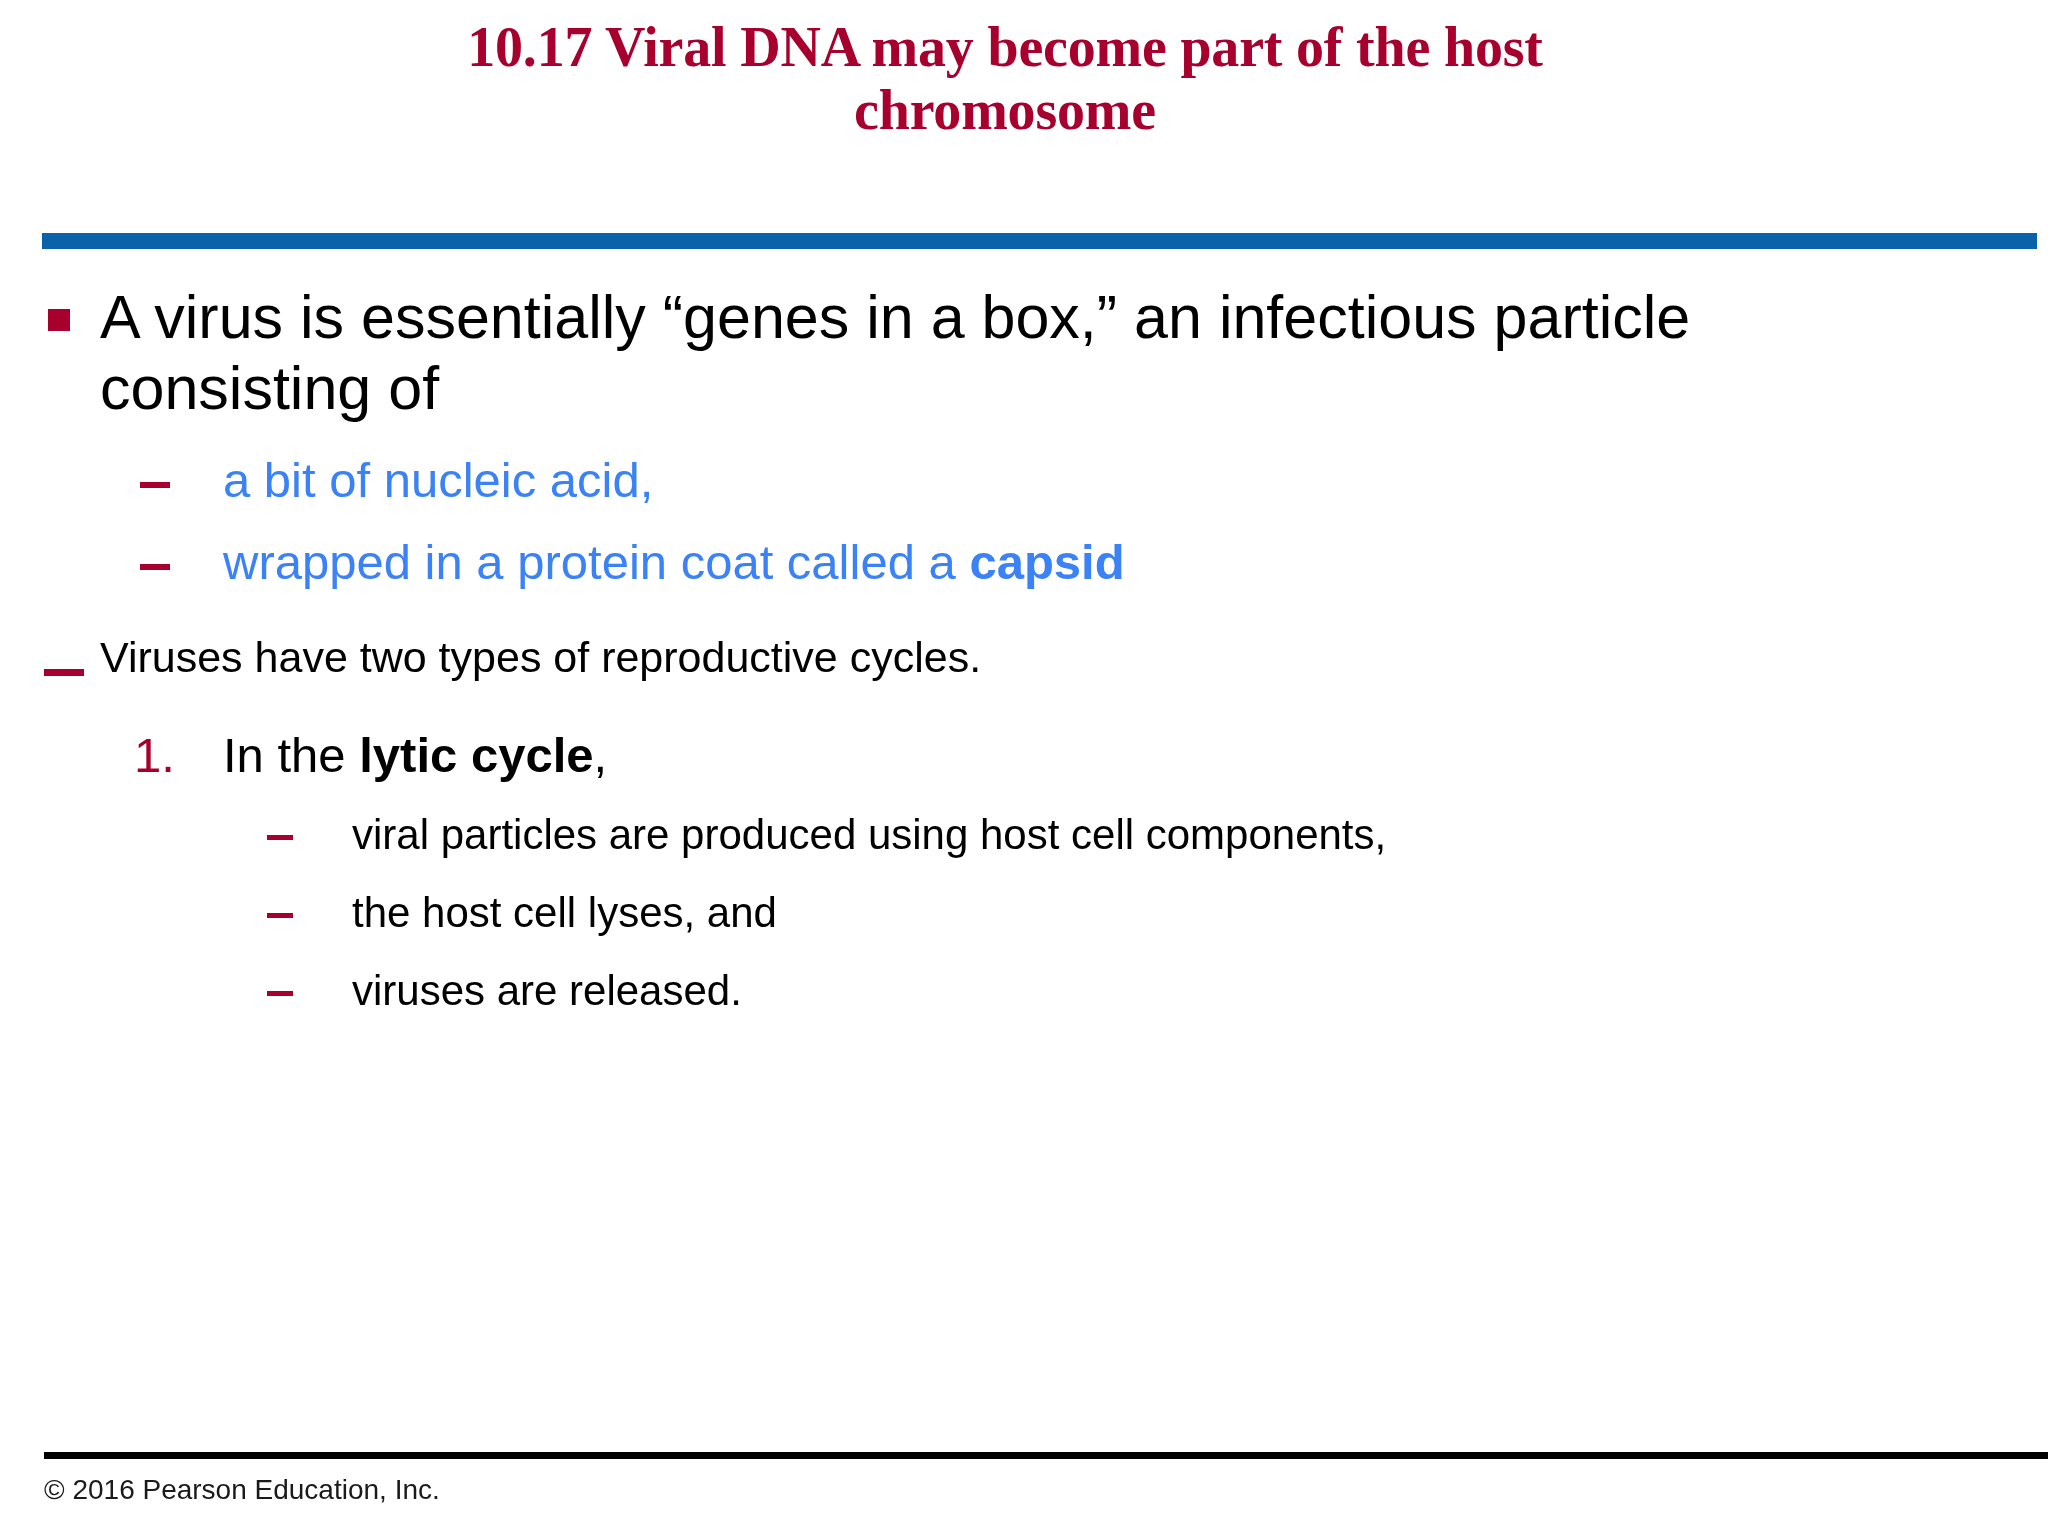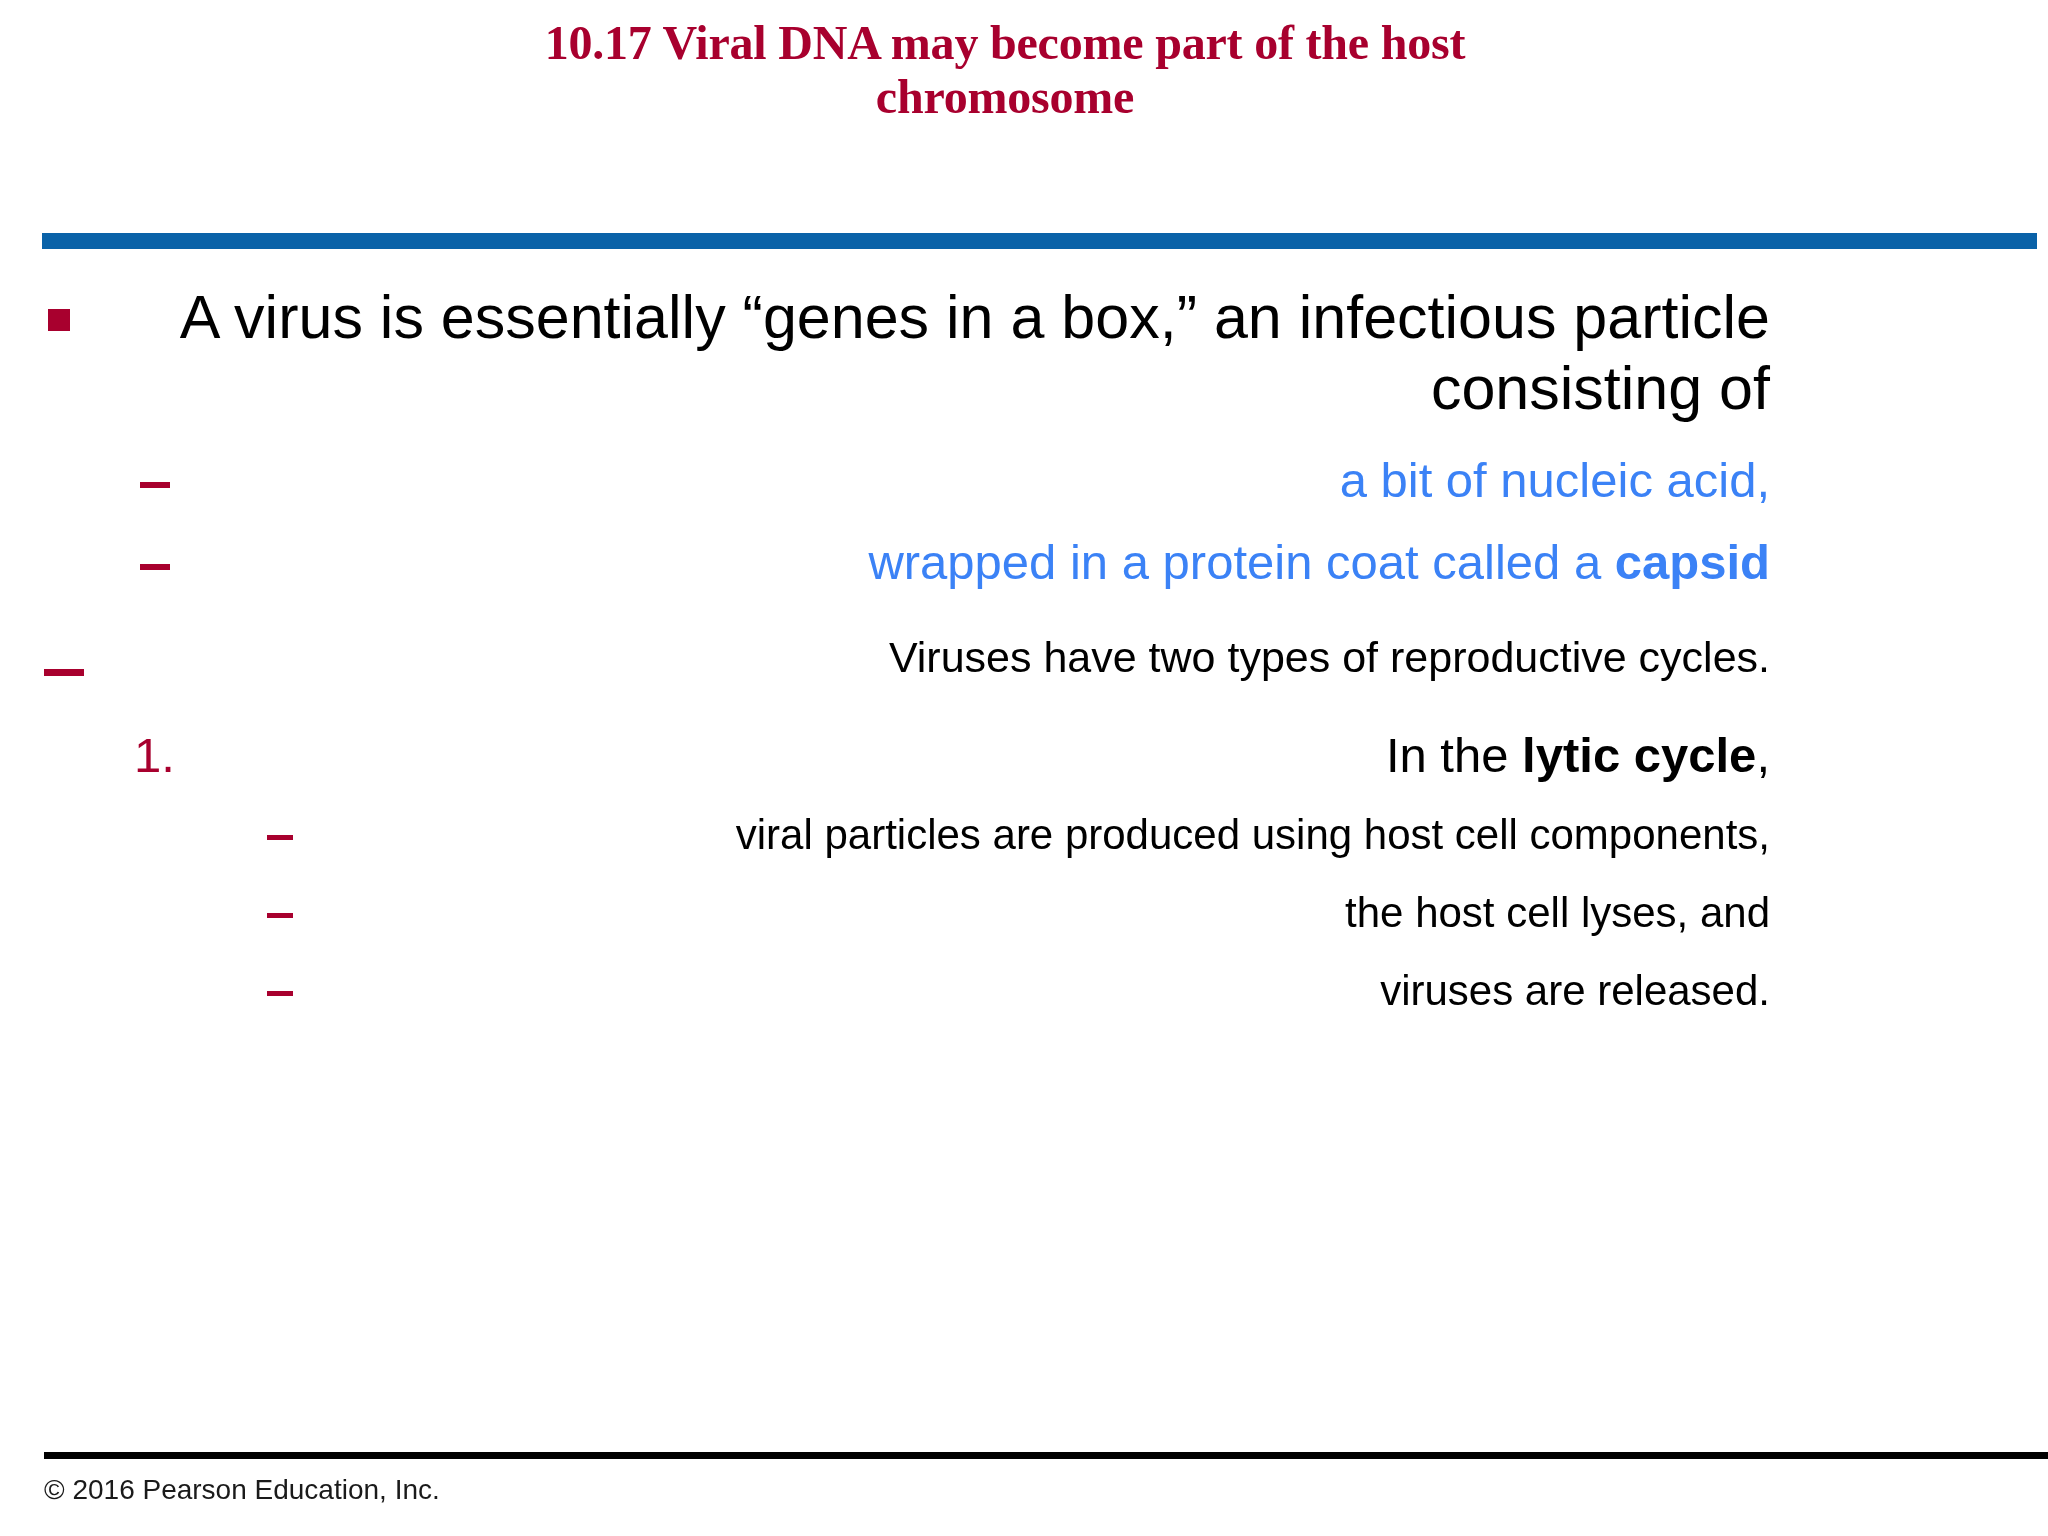--- a/index.html
+++ b/index.html
@@ -26,21 +26,21 @@
   
   .title-block {
     position: absolute;
     left: 40px;
     top: 16px;
     width: 1930px;
   }
   .title-text {
     font-family: "Liberation Serif", "DejaVu Serif", serif;
     font-weight: bold;
-    font-size: 48px;
+    font-size: 56px;
     line-height: 1.13;
     color: #A8002E;
     text-align: center;
     letter-spacing: -0.2px;
     margin: 0;
     padding: 0;
   }
   .title-line-1 { display: block; }
   .title-line-2 { display: block; }
 
@@ -53,21 +53,20 @@
     height: 16px;
     background: #0A62A8;
   }
 
   
   .body-block {
     position: absolute;
     left: 0px;
     top: 282px;
     width: 1770px;
-    text-align: right;
   }
 
   
   .lvl1 {
     position: relative;
     padding-left: 100px;
     margin: 0 0 6px 0;
     font-size: 61px;
     line-height: 1.16;
     color: #000000;

